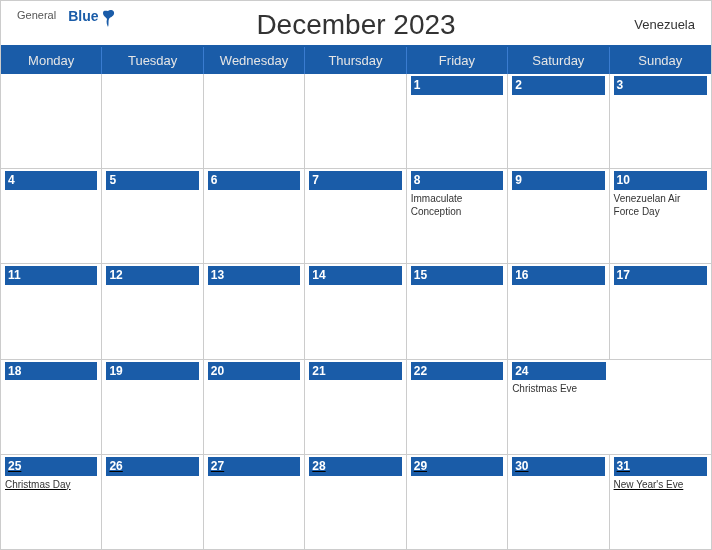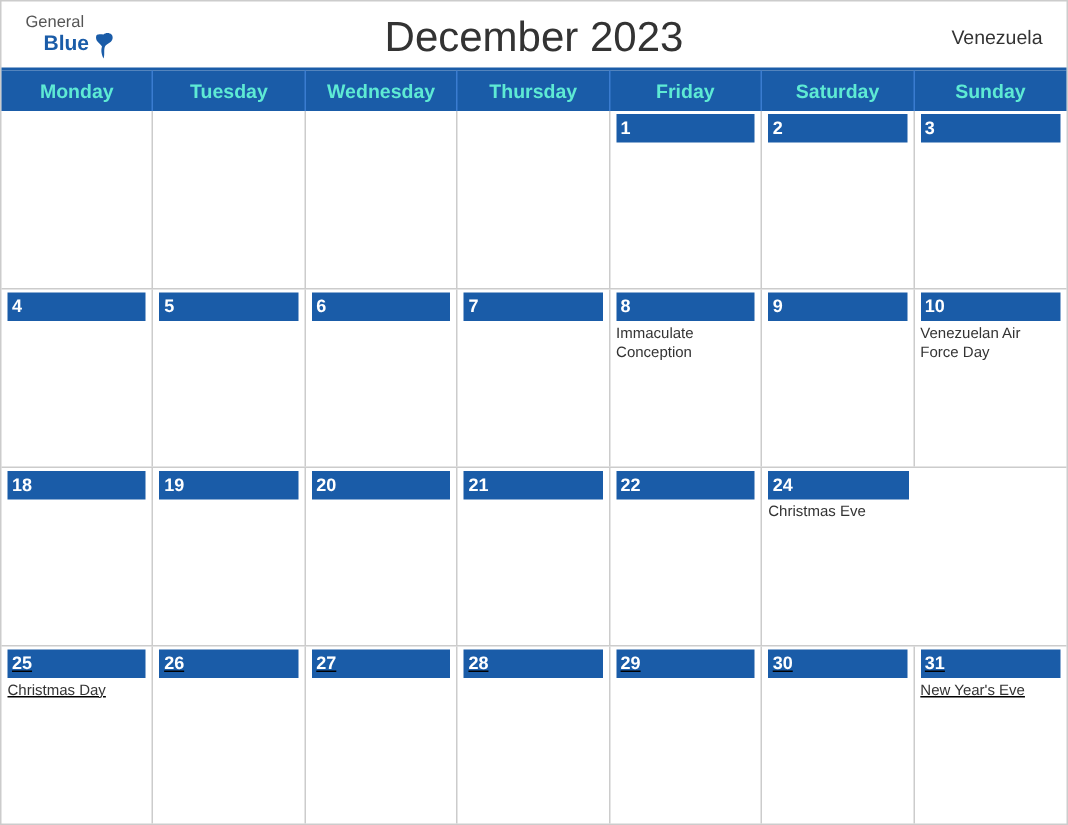--- a/index.html
+++ b/index.html
@@ -23,21 +23,20 @@
       align-items: center;
       justify-content: center;
       padding: 8px 16px 4px;
       position: relative;
     }
     .logo {
       position: absolute;
       left: 16px;
       top: 8px;
       display: flex;
-      flex-direction: column;
       align-items: flex-start;
     }
     .logo-text-general {
       font-size: 11px;
       color: #555;
       line-height: 1.1;
     }
     .logo-text-blue {
       font-size: 14px;
       font-weight: bold;
@@ -62,24 +61,24 @@
       display: flex;
       flex-direction: column;
       border-top: 2px solid #1a5ca8;
     }
     .day-headers {
       display: grid;
       grid-template-columns: repeat(7, 1fr);
       background: #1a5ca8;
     }
     .day-header {
-      color: #5eead4;
+      color: #e5e5e5;
       text-align: center;
       font-size: 13px;
-      font-weight: bold;
+      font-weight: normal;
       padding: 6px 0;
       border-right: 1px solid #3a7cd0;
     }
     .day-header:last-child {
       border-right: none;
     }
     .weeks {
       flex: 1;
       display: flex;
       flex-direction: column;
@@ -185,20 +184,43 @@
           <div class="day-cell">
             <span class="day-number">9</span>
           </div>
           <div class="day-cell">
             <span class="day-number">10</span>
             <span class="day-event">Venezuelan Air Force Day</span>
           </div>
         </div>
         <div class="week-row">
           <div class="day-cell">
+            <span class="day-number">11</span>
+          </div>
+          <div class="day-cell">
+            <span class="day-number">12</span>
+          </div>
+          <div class="day-cell">
+            <span class="day-number">13</span>
+          </div>
+          <div class="day-cell">
+            <span class="day-number">14</span>
+          </div>
+          <div class="day-cell">
+            <span class="day-number">15</span>
+          </div>
+          <div class="day-cell">
+            <span class="day-number">16</span>
+          </div>
+          <div class="day-cell">
+            <span class="day-number">17</span>
+          </div>
+        </div>
+        <div class="week-row">
+          <div class="day-cell">
             <span class="day-number">18</span>
           </div>
           <div class="day-cell">
             <span class="day-number">19</span>
           </div>
           <div class="day-cell">
             <span class="day-number">20</span>
           </div>
           <div class="day-cell">
             <span class="day-number">21</span>

